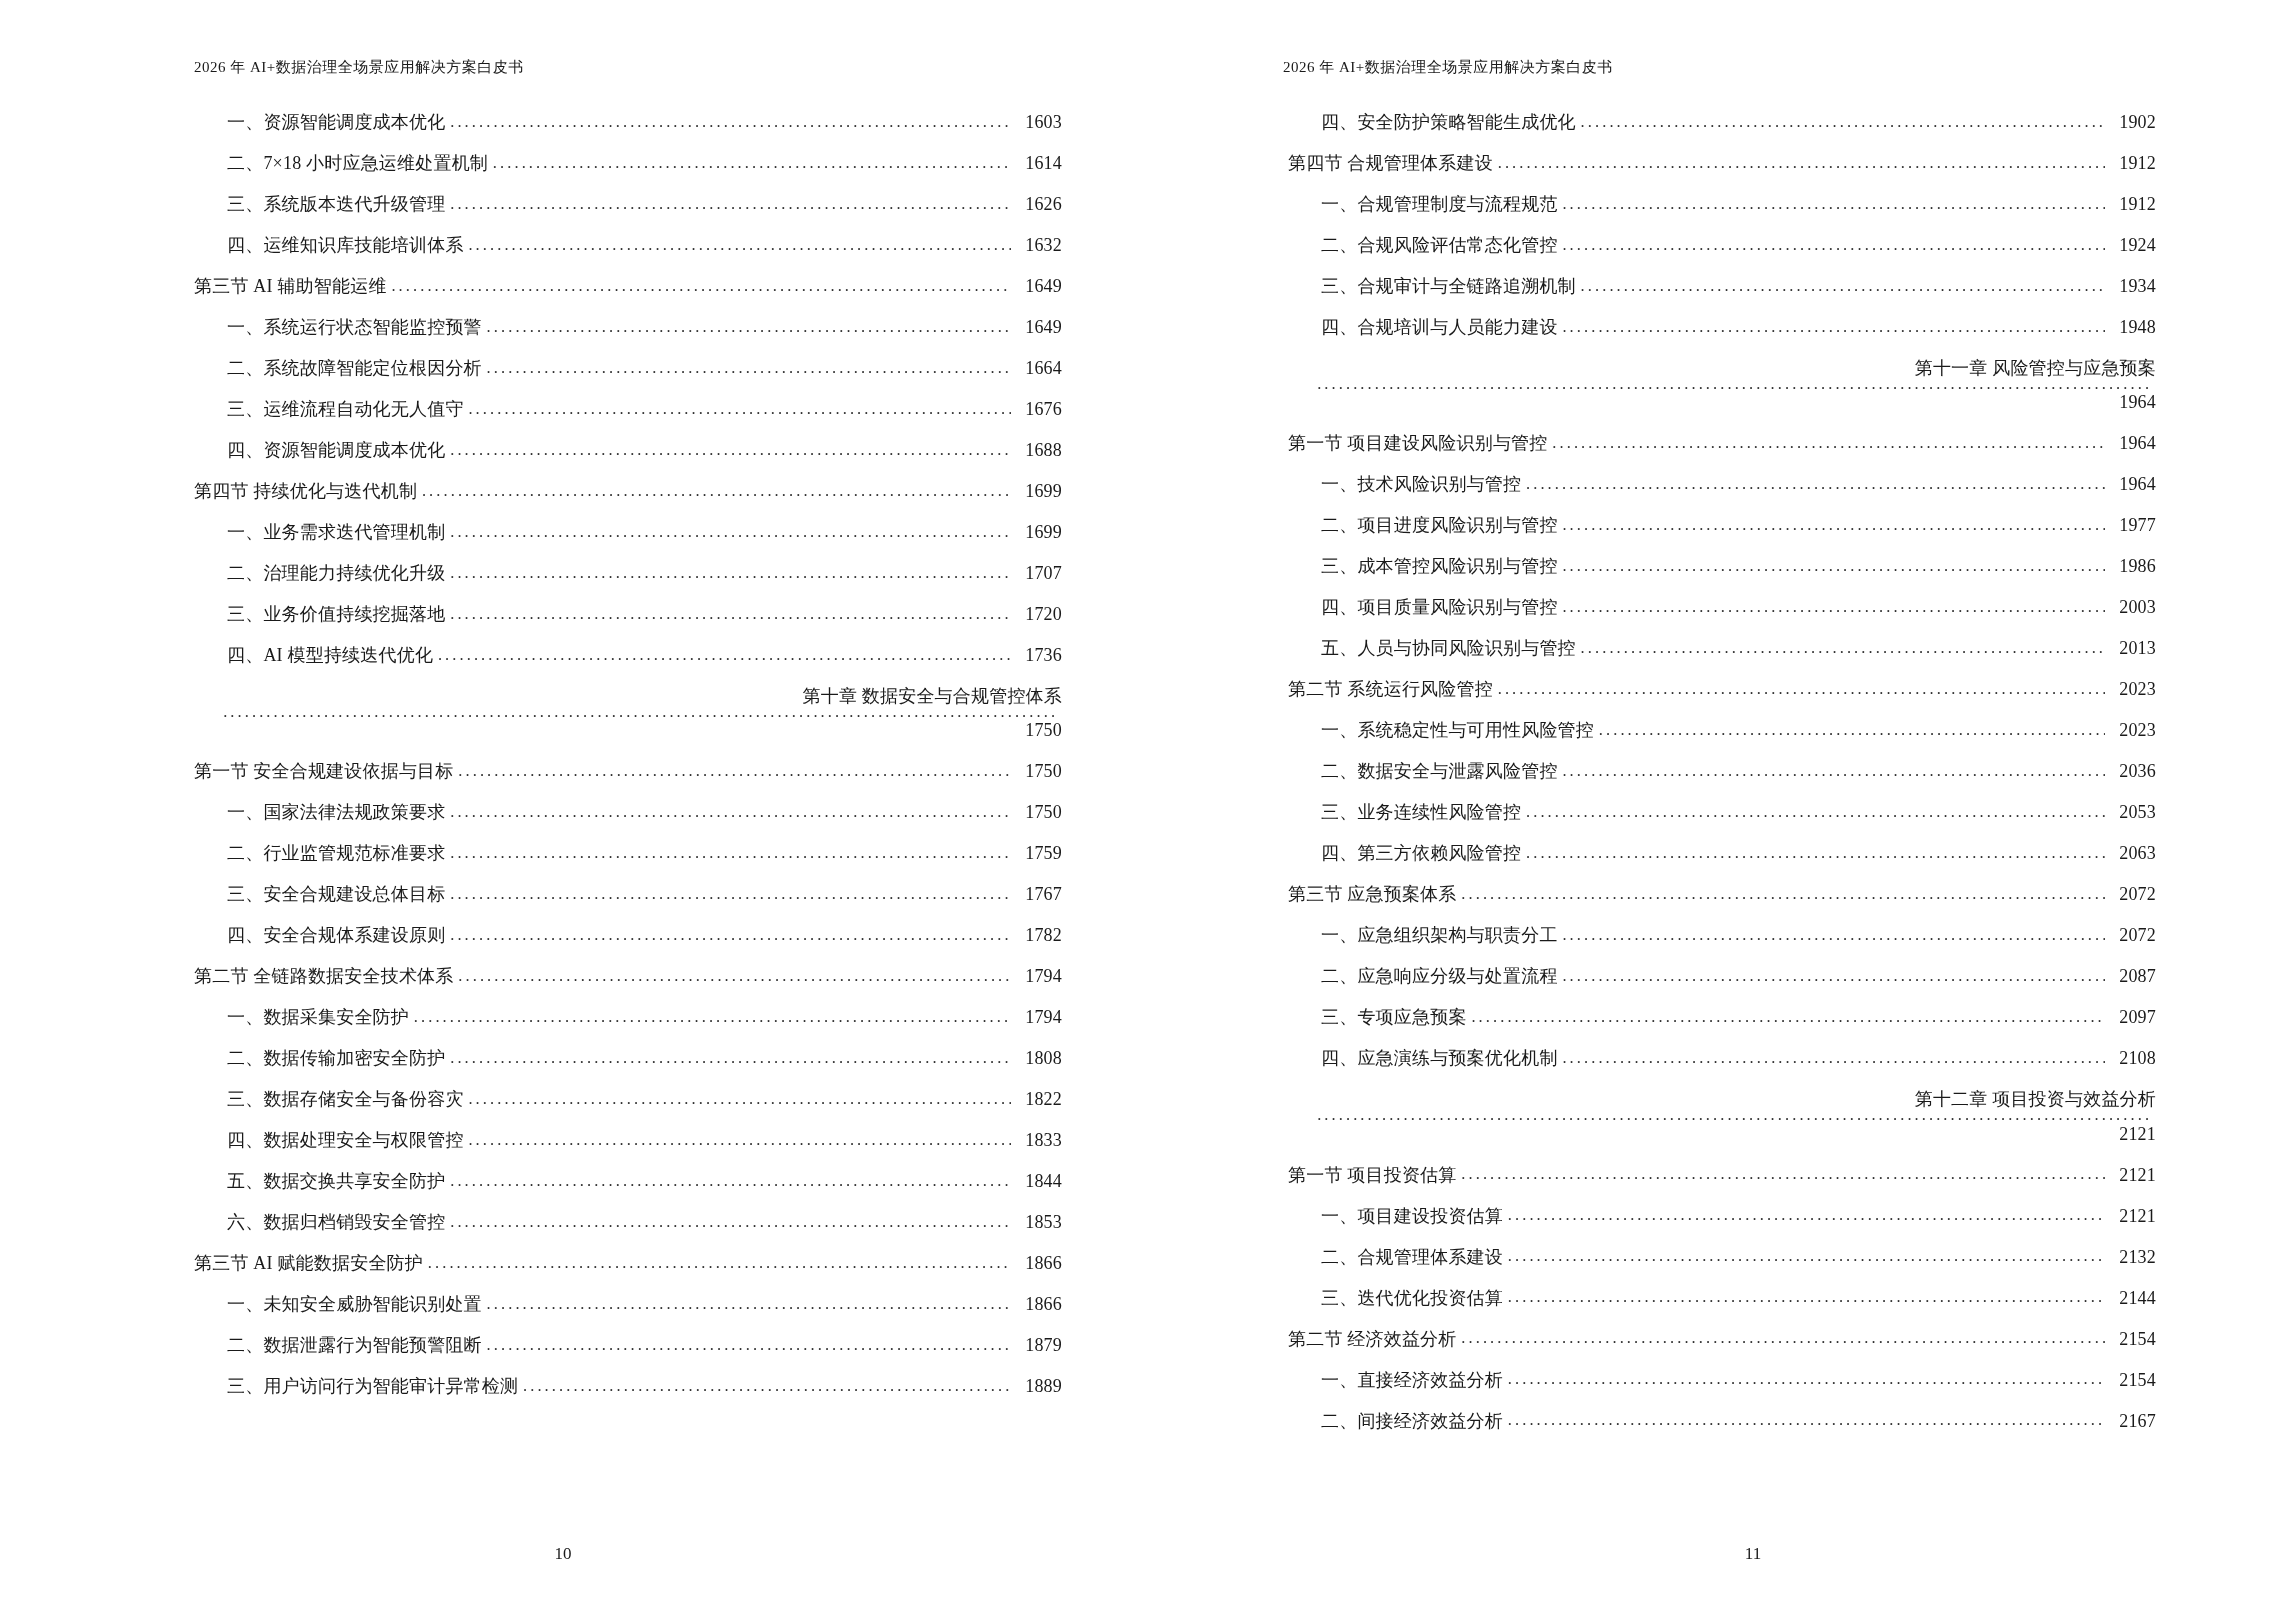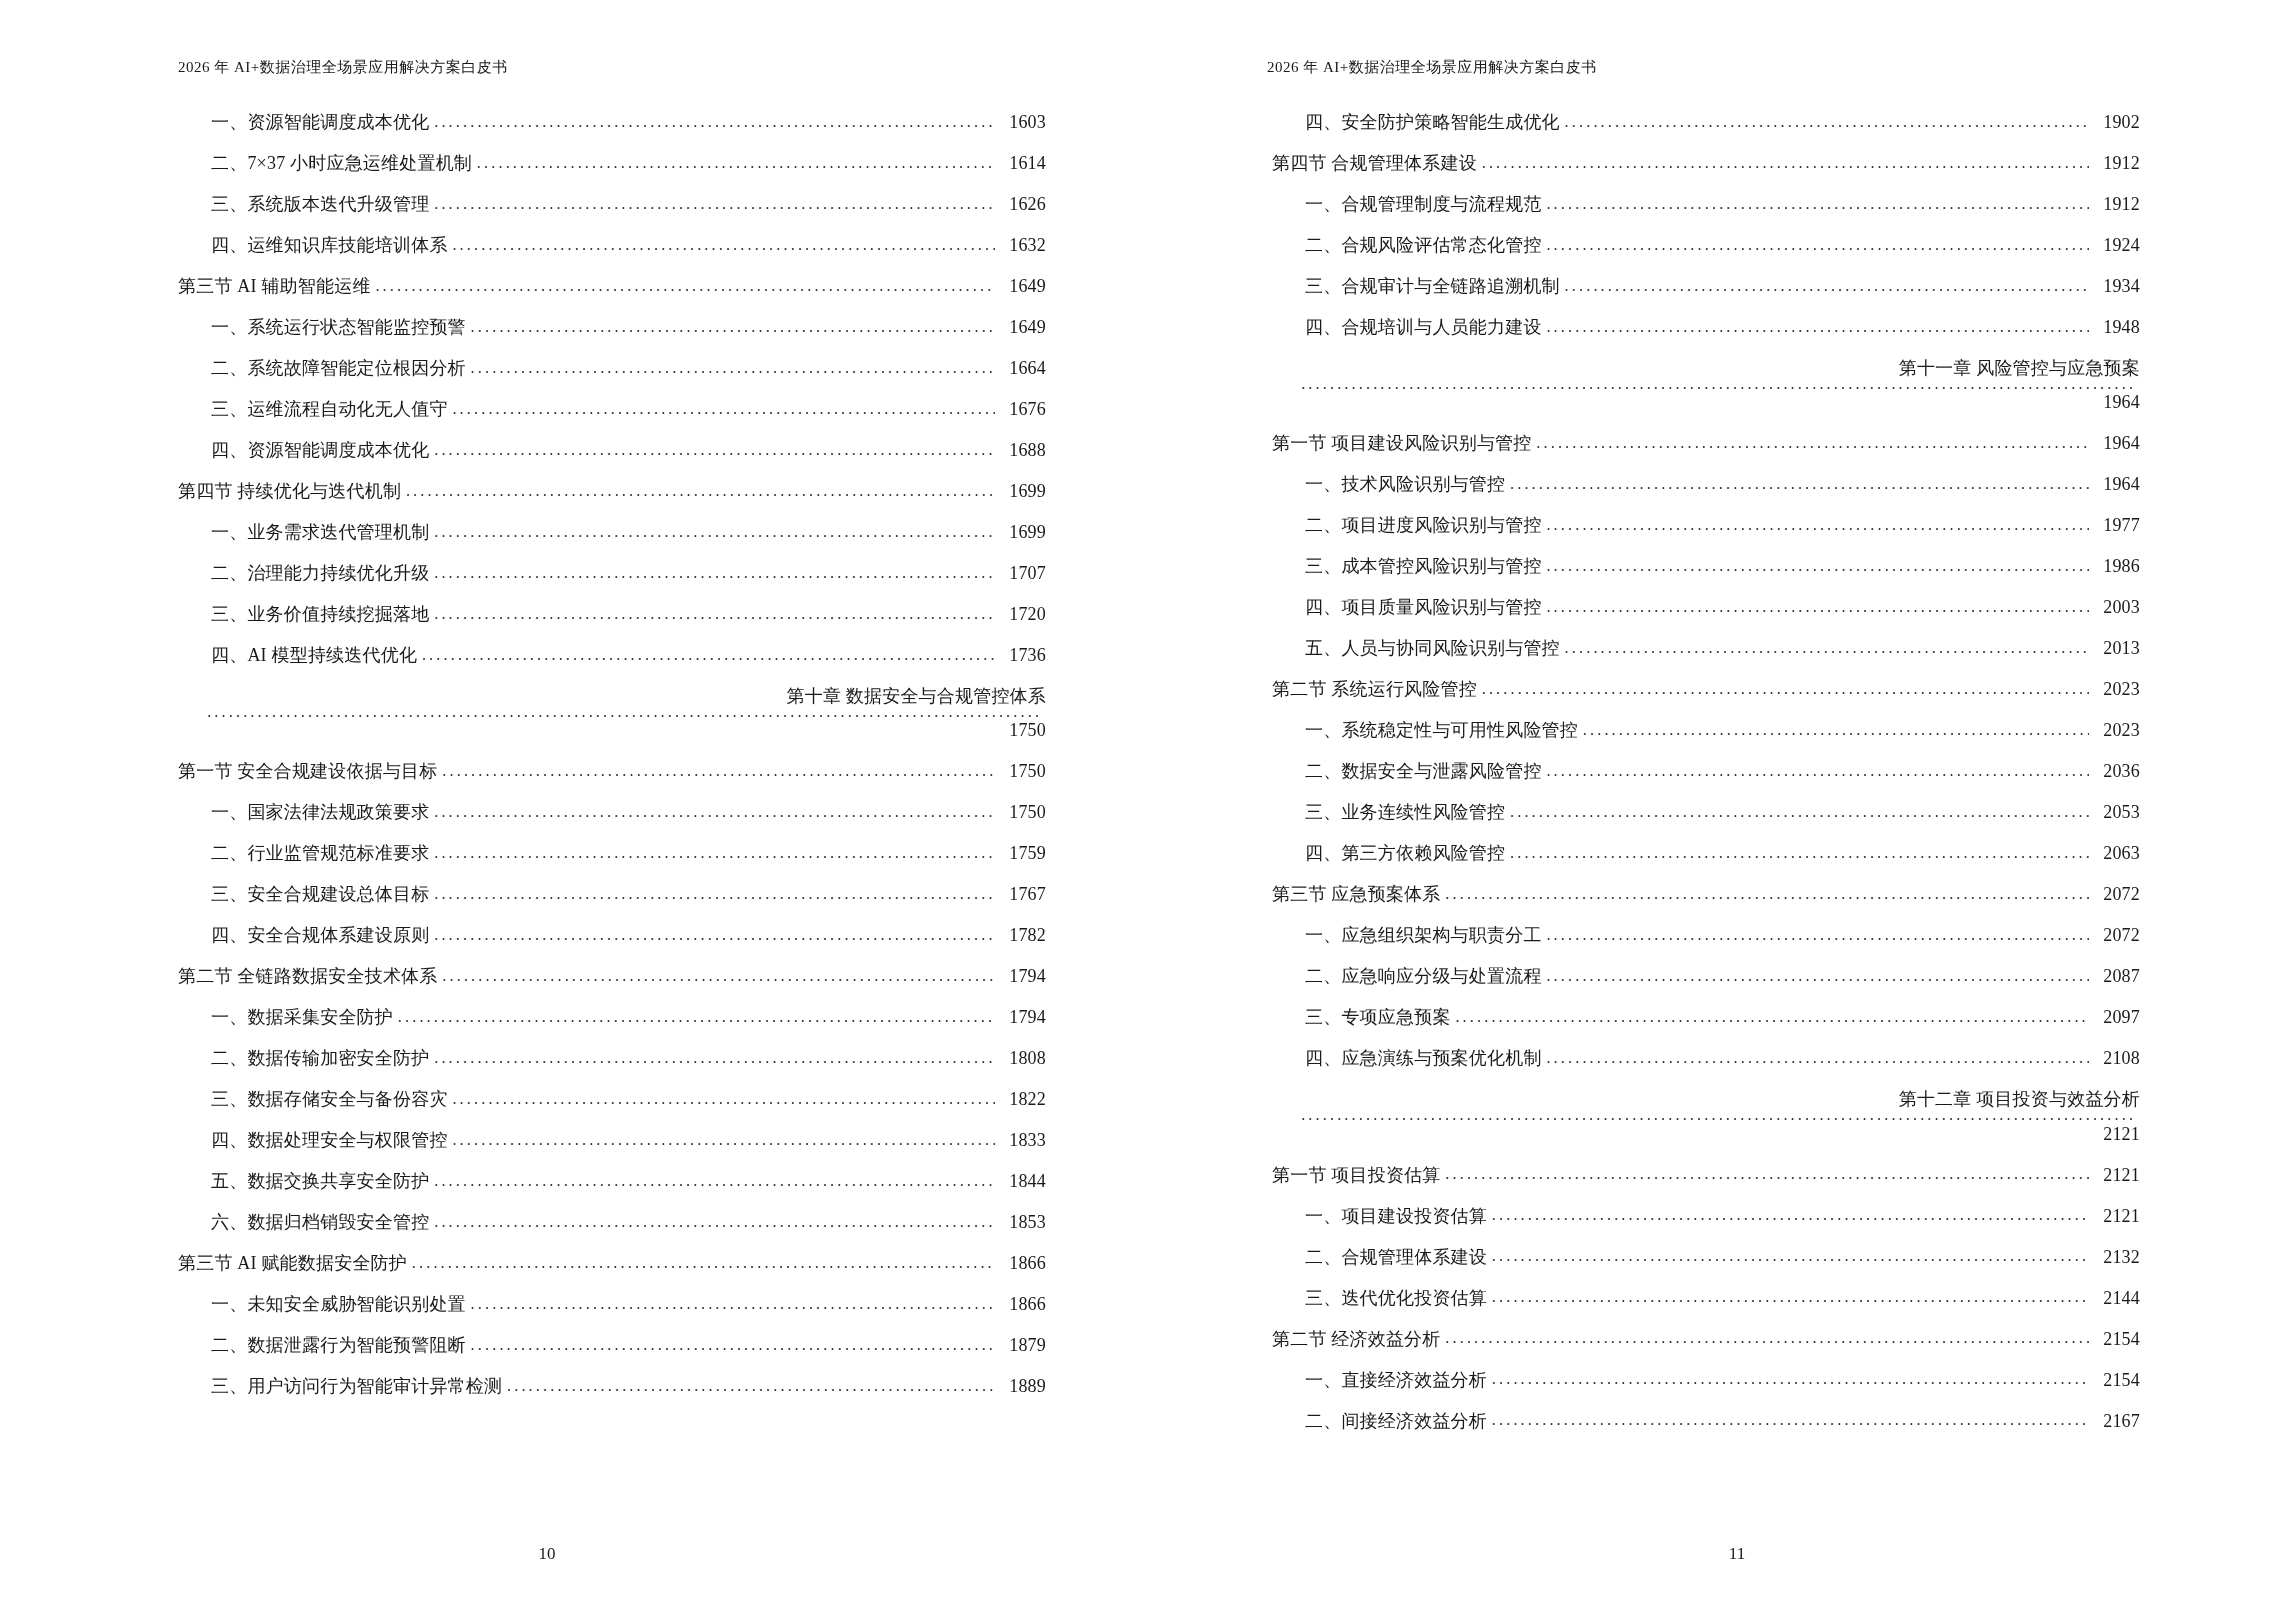--- a/index.html
+++ b/index.html
@@ -12,21 +12,21 @@
     height: 1622px;
     font-family: "Liberation Serif", "DejaVu Serif", serif;
     color: #1a1a1a;
     overflow: hidden;
   }
   .spread {
     display: flex;
     width: 2284px;
     height: 1622px;
     box-sizing: border-box;
-    padding: 58px 0 0 0;
+    padding: 58px 0 0 16px;
   }
   .page {
     width: 1142px;
     height: 1564px;
     box-sizing: border-box;
     position: relative;
   }
   .page-inner {
     box-sizing: border-box;
     height: 100%;
@@ -114,21 +114,21 @@
   <div class="page page-left">
     <div class="page-inner">
       <div class="running-head">2026 年 AI+数据治理全场景应用解决方案白皮书</div>
       <ul class="toc" id="toc-left">
           <li class="toc-entry lvl-3">
             <span class="label">一、资源智能调度成本优化</span>
             <span class="leader">....................................................................................................................</span>
             <span class="page-no">1603</span>
           </li>
           <li class="toc-entry lvl-3">
-            <span class="label">二、7×37 小时应急运维处置机制</span>
+            <span class="label">二、7×18 小时应急运维处置机制</span>
             <span class="leader">....................................................................................................................</span>
             <span class="page-no">1614</span>
           </li>
           <li class="toc-entry lvl-3">
             <span class="label">三、系统版本迭代升级管理</span>
             <span class="leader">....................................................................................................................</span>
             <span class="page-no">1626</span>
           </li>
           <li class="toc-entry lvl-3">
             <span class="label">四、运维知识库技能培训体系</span>

